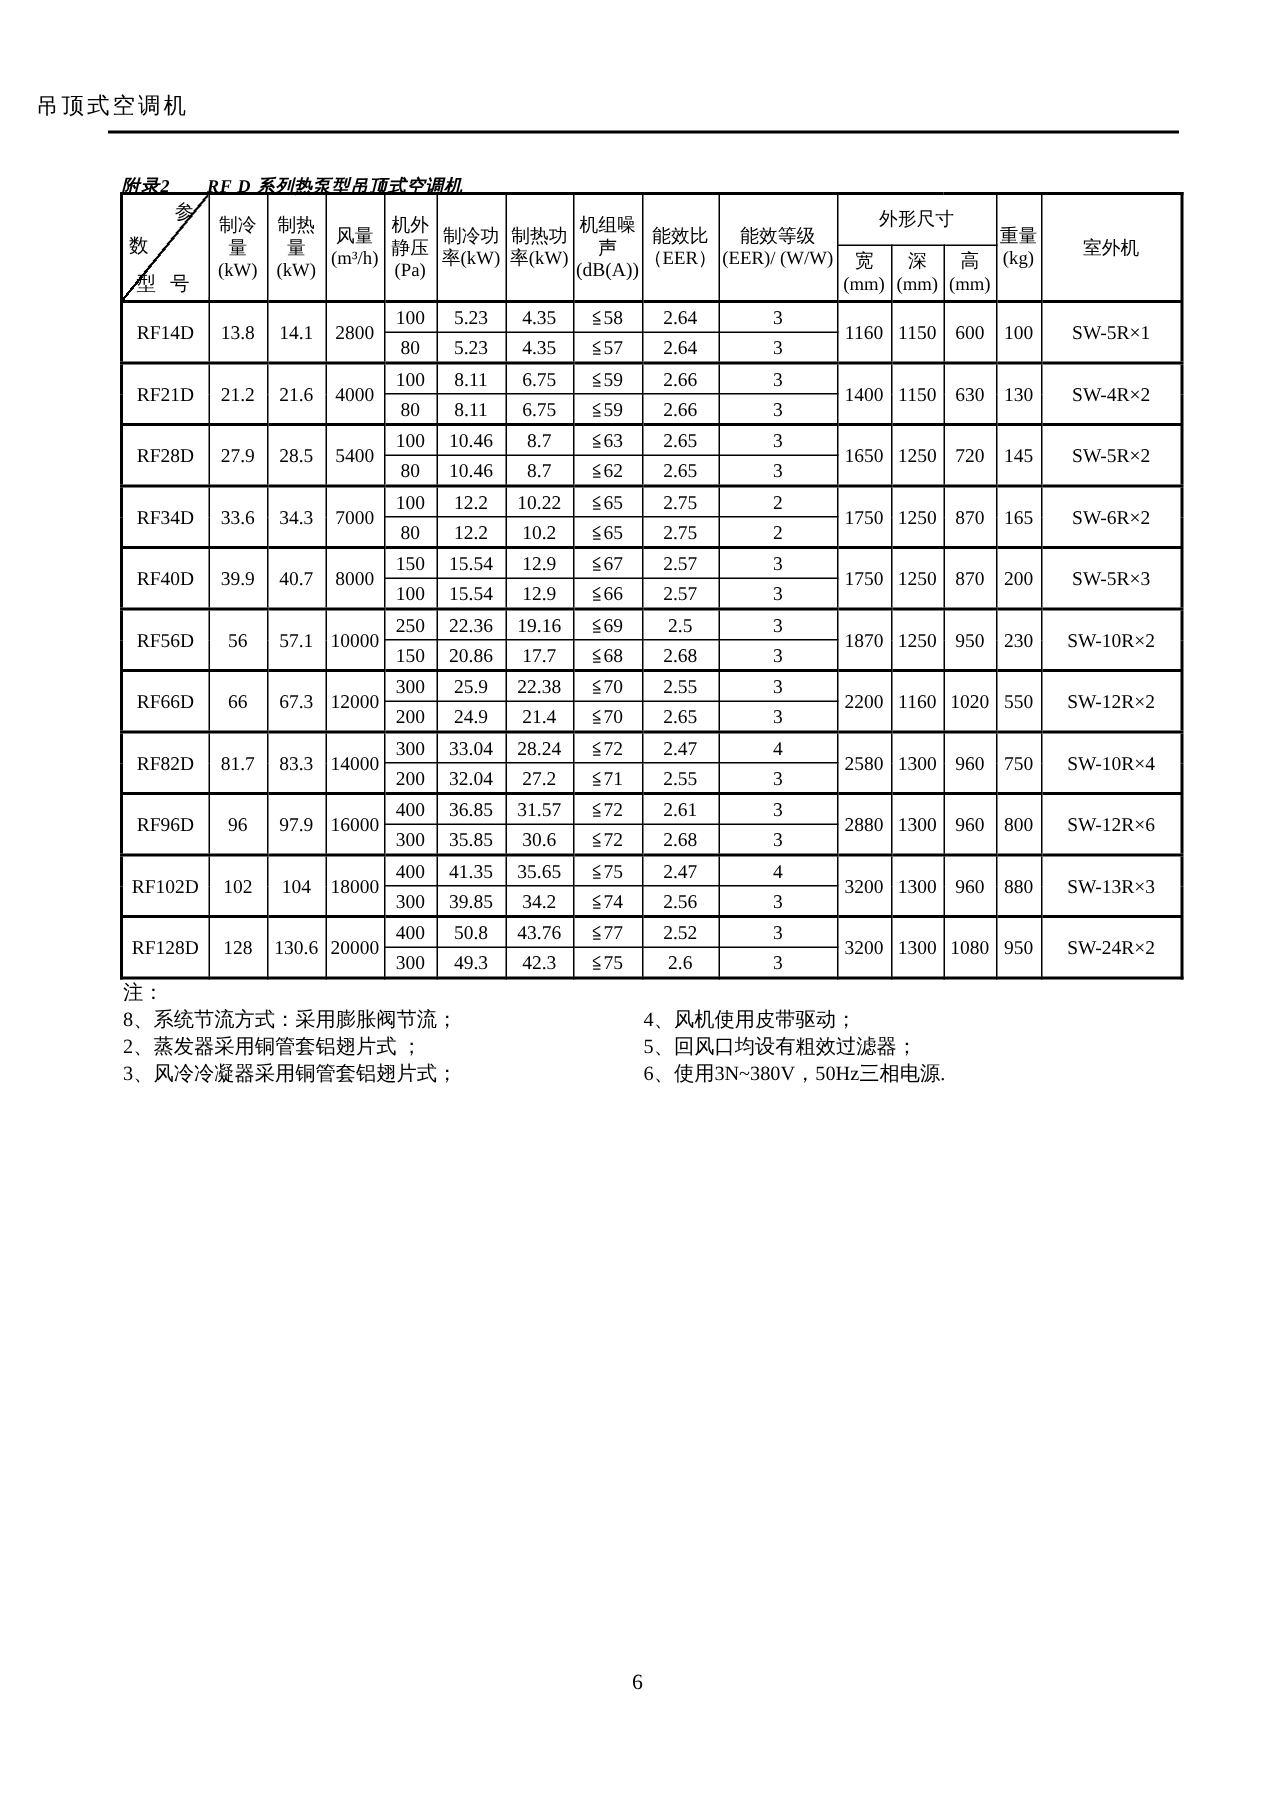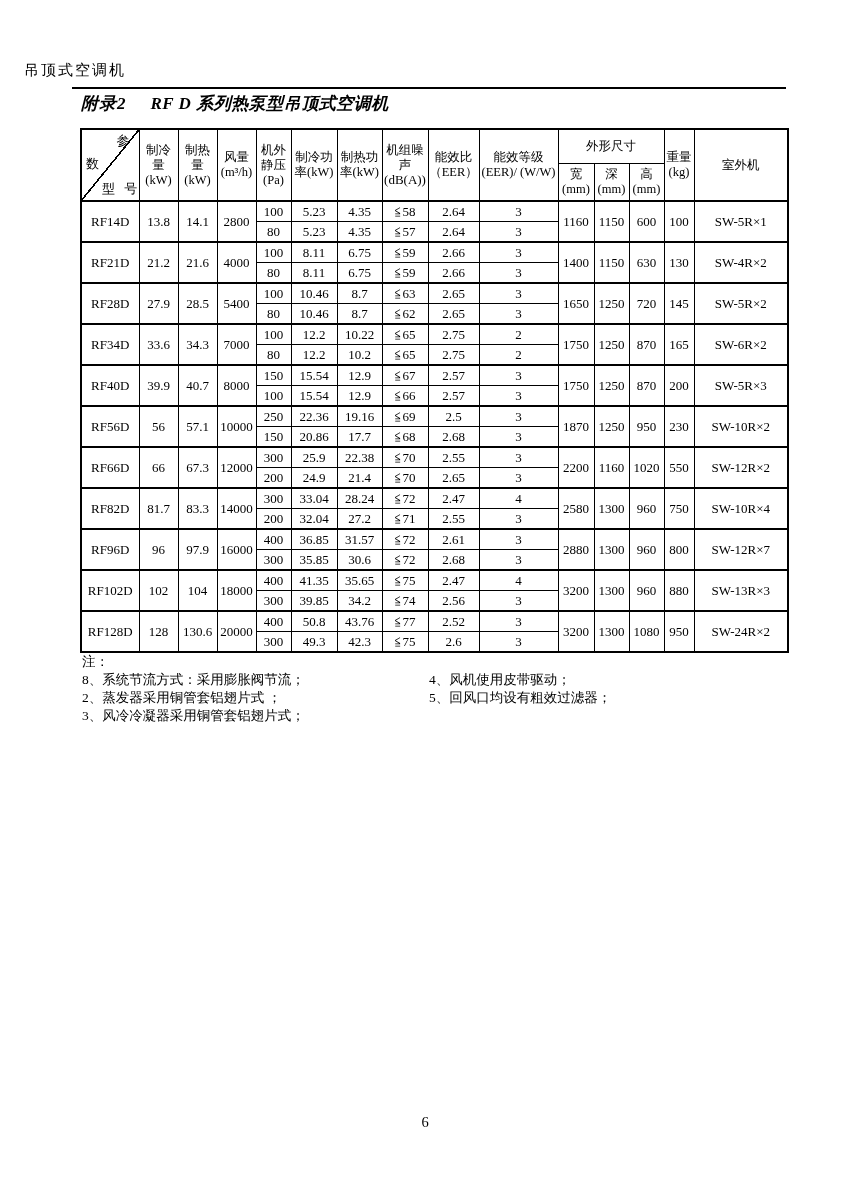--- a/index.html
+++ b/index.html
@@ -6,21 +6,21 @@
   .page{
     position:relative;width:850px;height:1202px;background:#fff;color:#000;
     font-family:"Liberation Serif","DejaVu Serif",serif;overflow:hidden;
   }
   
   .running-header{position:absolute;top:61px;left:0;width:850px;text-align:left;
     font-size:15px;letter-spacing:2px;padding-left:24px;}
   .header-rule{position:absolute;top:87px;left:72px;width:714px;height:0;
     border-top:2px solid #000;}
   
-  .doc-title{position:absolute;top:92px;left:81px;font-size:17px;font-weight:bold;
+  .doc-title{position:absolute;top:116px;left:81px;font-size:12px;font-weight:bold;
     font-style:italic;white-space:nowrap;}
   .doc-title .t-prefix{margin-right:24px;letter-spacing:1px;}
   .doc-title .t-text{letter-spacing:0.5px;}
   
   .spec-table{position:absolute;top:128px;left:80px;border-collapse:collapse;
     table-layout:fixed;border:2.5px solid #000;font-size:13px;}
   .spec-table td{border:1.4px solid #000;text-align:center;vertical-align:middle;
     padding:0;overflow:hidden;}
   .spec-table thead td{white-space:pre-line;line-height:1.2;font-size:12.5px;}
   .spec-table tbody td{height:19px;line-height:1;}
@@ -29,21 +29,21 @@
   .hrow2 td{height:36px;}
   .unit-small{display:block;font-size:13px;line-height:1.1;}
   
   .corner{position:relative;
     background-image:linear-gradient(to bottom right,
       transparent calc(50% - 1px),#000 calc(50% - 1px),
       #000 calc(50% + 0.6px),transparent calc(50% + 0.6px));}
   .corner span{position:absolute;font-size:13px;line-height:1;}
   .c-top{top:4px;right:9px;}
   .c-mid{top:27px;left:4px;}
-  .c-bot{bottom:5px;left:20px;letter-spacing:3px;white-space:nowrap;}
+  .c-bot{bottom:5px;left:9px;letter-spacing:3px;white-space:nowrap;}
   
   .notes{position:absolute;left:82px;top:653px;font-size:13.5px;width:706px;}
   .notes-label{height:18px;line-height:18px;}
   .notes-cols{display:flex;}
   .notes-col-a{width:303px;}
   .notes-col-b{flex:1;margin-left:44px;}
   .note-item{height:18px;line-height:18px;white-space:nowrap;}
   
   .page-number{position:absolute;top:1114px;left:0;width:850px;text-align:center;
     font-size:14.5px;}
@@ -329,21 +329,21 @@
           <td>400</td>
           <td>36.85</td>
           <td>31.57</td>
           <td>≦72</td>
           <td>2.61</td>
           <td>3</td>
           <td rowspan="2">2880</td>
           <td rowspan="2">1300</td>
           <td rowspan="2">960</td>
           <td rowspan="2">800</td>
-          <td rowspan="2">SW-12R×7</td>
+          <td rowspan="2">SW-12R×6</td>
         </tr>
         <tr>
           <td>300</td>
           <td>35.85</td>
           <td>30.6</td>
           <td>≦72</td>
           <td>2.68</td>
           <td>3</td>
         </tr>
         <tr class="grp">
@@ -403,19 +403,20 @@
     <div class="notes-label">注：</div>
     <div class="notes-cols">
       <div class="notes-col-a">
         <div class="note-item">8、系统节流方式：采用膨胀阀节流；</div>
         <div class="note-item">2、蒸发器采用铜管套铝翅片式 ；</div>
         <div class="note-item">3、风冷冷凝器采用铜管套铝翅片式；</div>
       </div>
       <div class="notes-col-b">
         <div class="note-item">4、风机使用皮带驱动；</div>
         <div class="note-item">5、回风口均设有粗效过滤器；</div>
+        <div class="note-item">6、使用3N~380V，50Hz三相电源.</div>
       </div>
     </div>
   </div>
 
   <div class="page-number">6</div>
 
 </div>
 
 </body></html>

